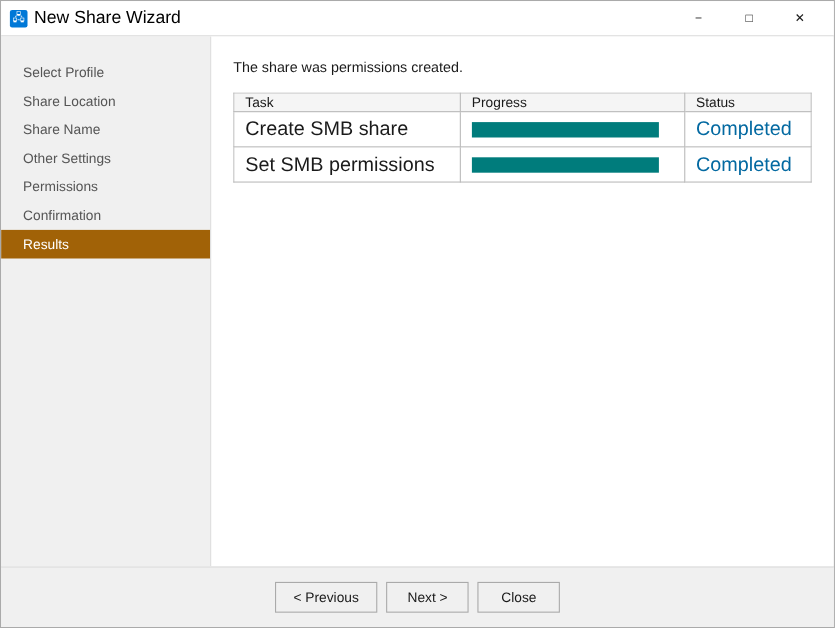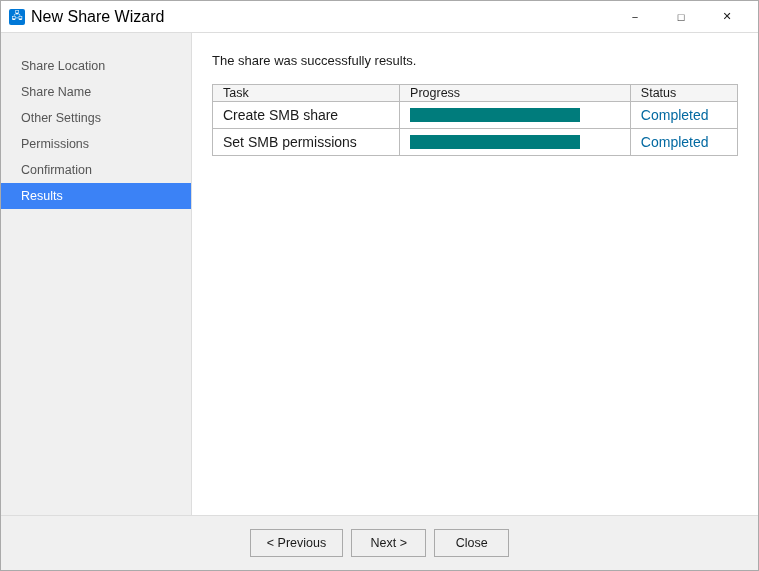--- a/index.html
+++ b/index.html
@@ -93,21 +93,21 @@
     }
 
     .nav-item {
       padding: 6px 20px;
       cursor: pointer;
       color: #555;
       font-size: 12.5px;
     }
 
     .nav-item.active {
-      background: #3b82f6;
+      background: #a16207;
       color: white;
     }
 
     .main-panel {
       flex: 1;
       background: #ffffff;
       padding: 20px;
       display: flex;
       flex-direction: column;
       border-left: 1px solid #ddd;
@@ -180,51 +180,52 @@
       padding: 1px 10px;
       text-align: left;
       font-weight: 400;
       border: 1px solid #bbb;
       font-size: 12.5px;
     }
 
     .full-table td {
       padding: 5px 10px;
       border: 1px solid #bbb;
-      font-size: 14px;
+      font-size: 18px;
     }
   </style>
 </head>
 <body>
 
 <div class="window">
 
   <div class="title-bar">
     <div class="title-bar-icon">🖧</div>
     <span class="title-bar-title">New Share Wizard</span>
     <div class="title-bar-controls">
       <button class="title-bar-btn">−</button>
       <button class="title-bar-btn">□</button>
       <button class="title-bar-btn close-btn">✕</button>
     </div>
   </div>
 
   <div class="content-area">
 
     <div class="left-panel">
+      <div class="nav-item">Select Profile</div>
       <div class="nav-item">Share Location</div>
       <div class="nav-item">Share Name</div>
       <div class="nav-item">Other Settings</div>
       <div class="nav-item">Permissions</div>
       <div class="nav-item">Confirmation</div>
       <div class="nav-item active">Results</div>
     </div>
 
     <div class="main-panel">
-      <div class="success-text">The share was successfully results.</div>
+      <div class="success-text">The share was permissions created.</div>
 
       <div class="table-wrapper">
         <table class="full-table">
           <thead>
             <tr>
               <th>Task</th>
               <th>Progress</th>
               <th>Status</th>
             </tr>
           </thead>

